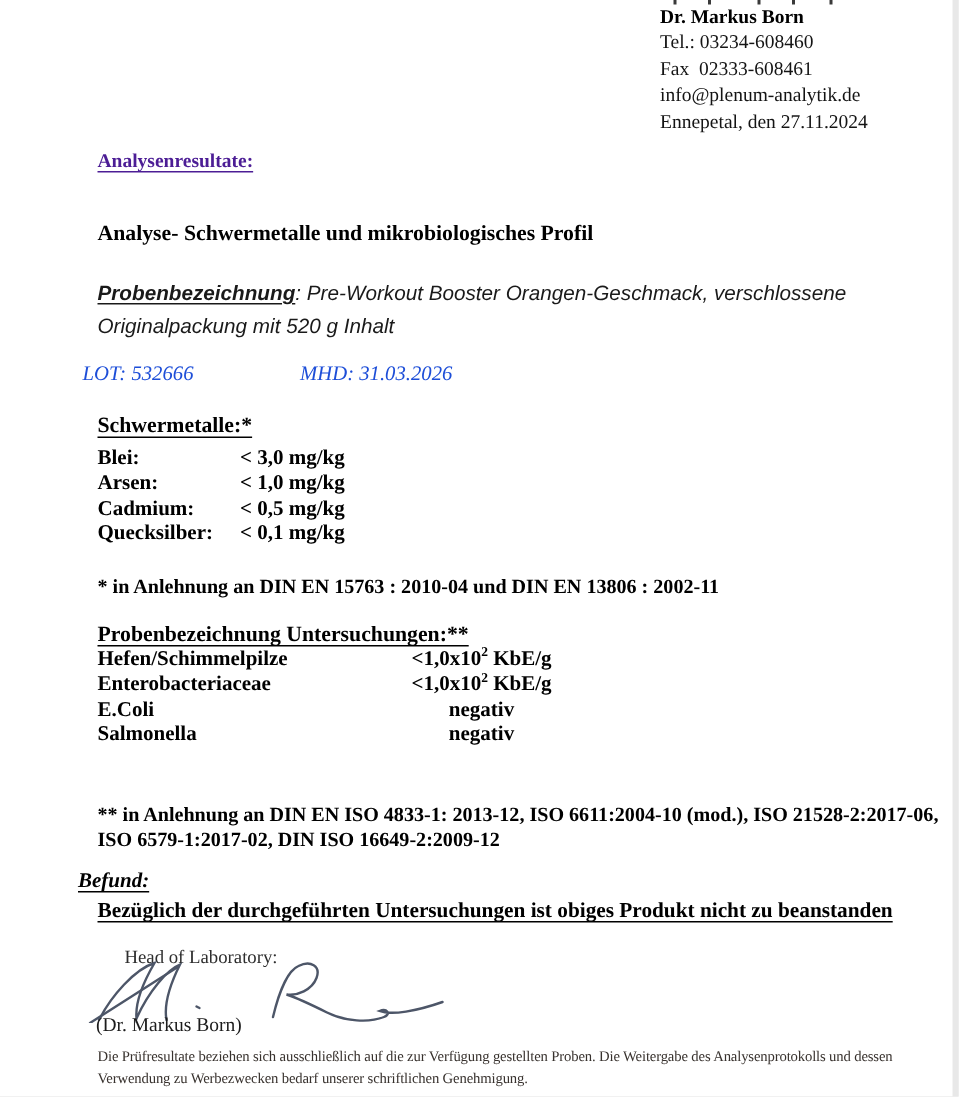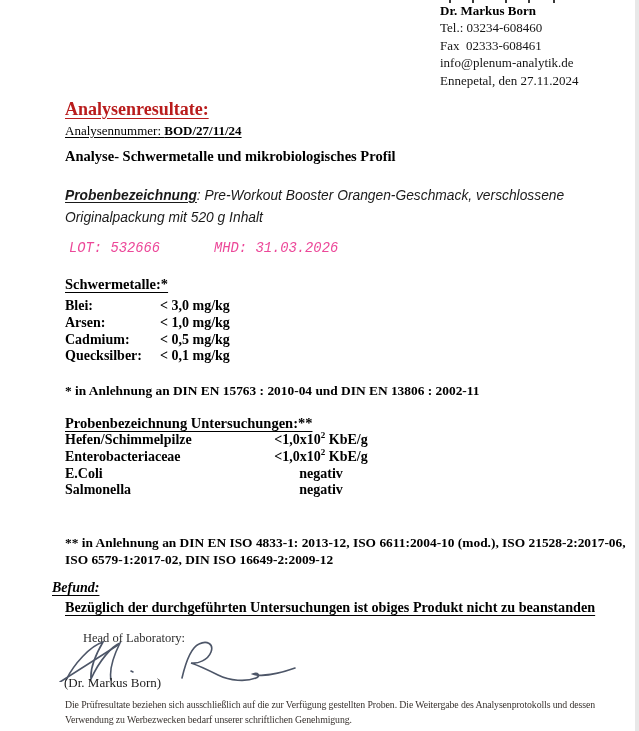--- a/index.html
+++ b/index.html
@@ -12,30 +12,30 @@
     overflow:hidden;
   }
   .abs{position:absolute;}
   
   .frag{position:absolute;top:0;height:3px;width:2px;background:#3a3a3a;}
   
   .contact{left:440px;top:2px;font-size:13px;line-height:17.4px;color:#141414;}
   .contact .name{font-weight:bold;color:#000;}
   .contact .pre{white-space:pre;}
   
-  .title{left:65px;top:99px;font-size:18px;font-weight:bold;color:#b91c1c;
+  .title{left:65px;top:99px;font-size:13px;font-weight:bold;color:#4c1d95;
          text-decoration:underline;text-underline-offset:3px;}
   .anr{left:65px;top:123px;font-size:13px;text-decoration:underline;text-underline-offset:2px;color:#000;}
   .anr b{font-weight:bold;}
   .subtitle{left:65px;top:148px;font-size:14.5px;font-weight:bold;color:#000;white-space:nowrap;}
   .sample{left:65px;top:185px;width:514px;font-family:"Liberation Sans", sans-serif;
           font-style:italic;font-size:13.8px;line-height:22px;color:#1a1a1a;}
   .sample .slabel{font-weight:bold;text-decoration:underline;text-underline-offset:2px;}
-  .lotline{left:69px;top:241px;font-family:Liberation Mono, monospace;
-           font-style:italic;font-size:13.8px;color:#ec4899;}
+  .lotline{left:55px;top:241px;font-family:Liberation Serif, serif;
+           font-style:italic;font-size:13.8px;color:#1d4ed8;}
   .lotline .lot{display:inline-block;width:145px;}
   .sechead{font-size:14.5px;font-weight:bold;color:#000;
            text-decoration:underline;text-underline-offset:3px;}
   .hm-head{left:65px;top:276px;}
   .hm-table{left:65px;top:298px;font-size:14px;font-weight:bold;color:#000;line-height:16.8px;}
   .hm-table .lbl{display:inline-block;width:95px;}
   .fn{left:65px;font-size:13.4px;font-weight:bold;color:#000;line-height:16.5px;}
   .fn1{top:383px;white-space:nowrap;}
   .fn2{top:535px;width:567px;}
   .mb-head{left:65px;top:415px;}
@@ -67,21 +67,20 @@
   <div class="abs contact">
     <div class="name">Dr. Markus Born</div>
     <div>Tel.: 03234-608460</div>
     <div class="pre">Fax  02333-608461</div>
     <div>info@plenum-analytik.de</div>
     <div>Ennepetal, den 27.11.2024</div>
   </div>
 
   <div class="abs title">Analysenresultate:</div>
 
-  <div class="abs anr"><span>Analysennummer: </span><b>BOD/27/11/24</b></div>
 
   <div class="abs subtitle">Analyse- Schwermetalle und mikrobiologisches Profil</div>
 
   <div class="abs sample"><span class="slabel">Probenbezeichnung</span><span>: Pre-Workout Booster Orangen-Geschmack, verschlossene Originalpackung mit 520 g Inhalt</span></div>
 
   <div class="abs lotline"><span class="lot">LOT: 532666</span><span>MHD: 31.03.2026</span></div>
 
   <div class="abs sechead hm-head">Schwermetalle:*</div>
   <div class="abs hm-table">
     <div><span class="lbl">Blei:</span><span>&lt; 3,0 mg/kg</span></div>

